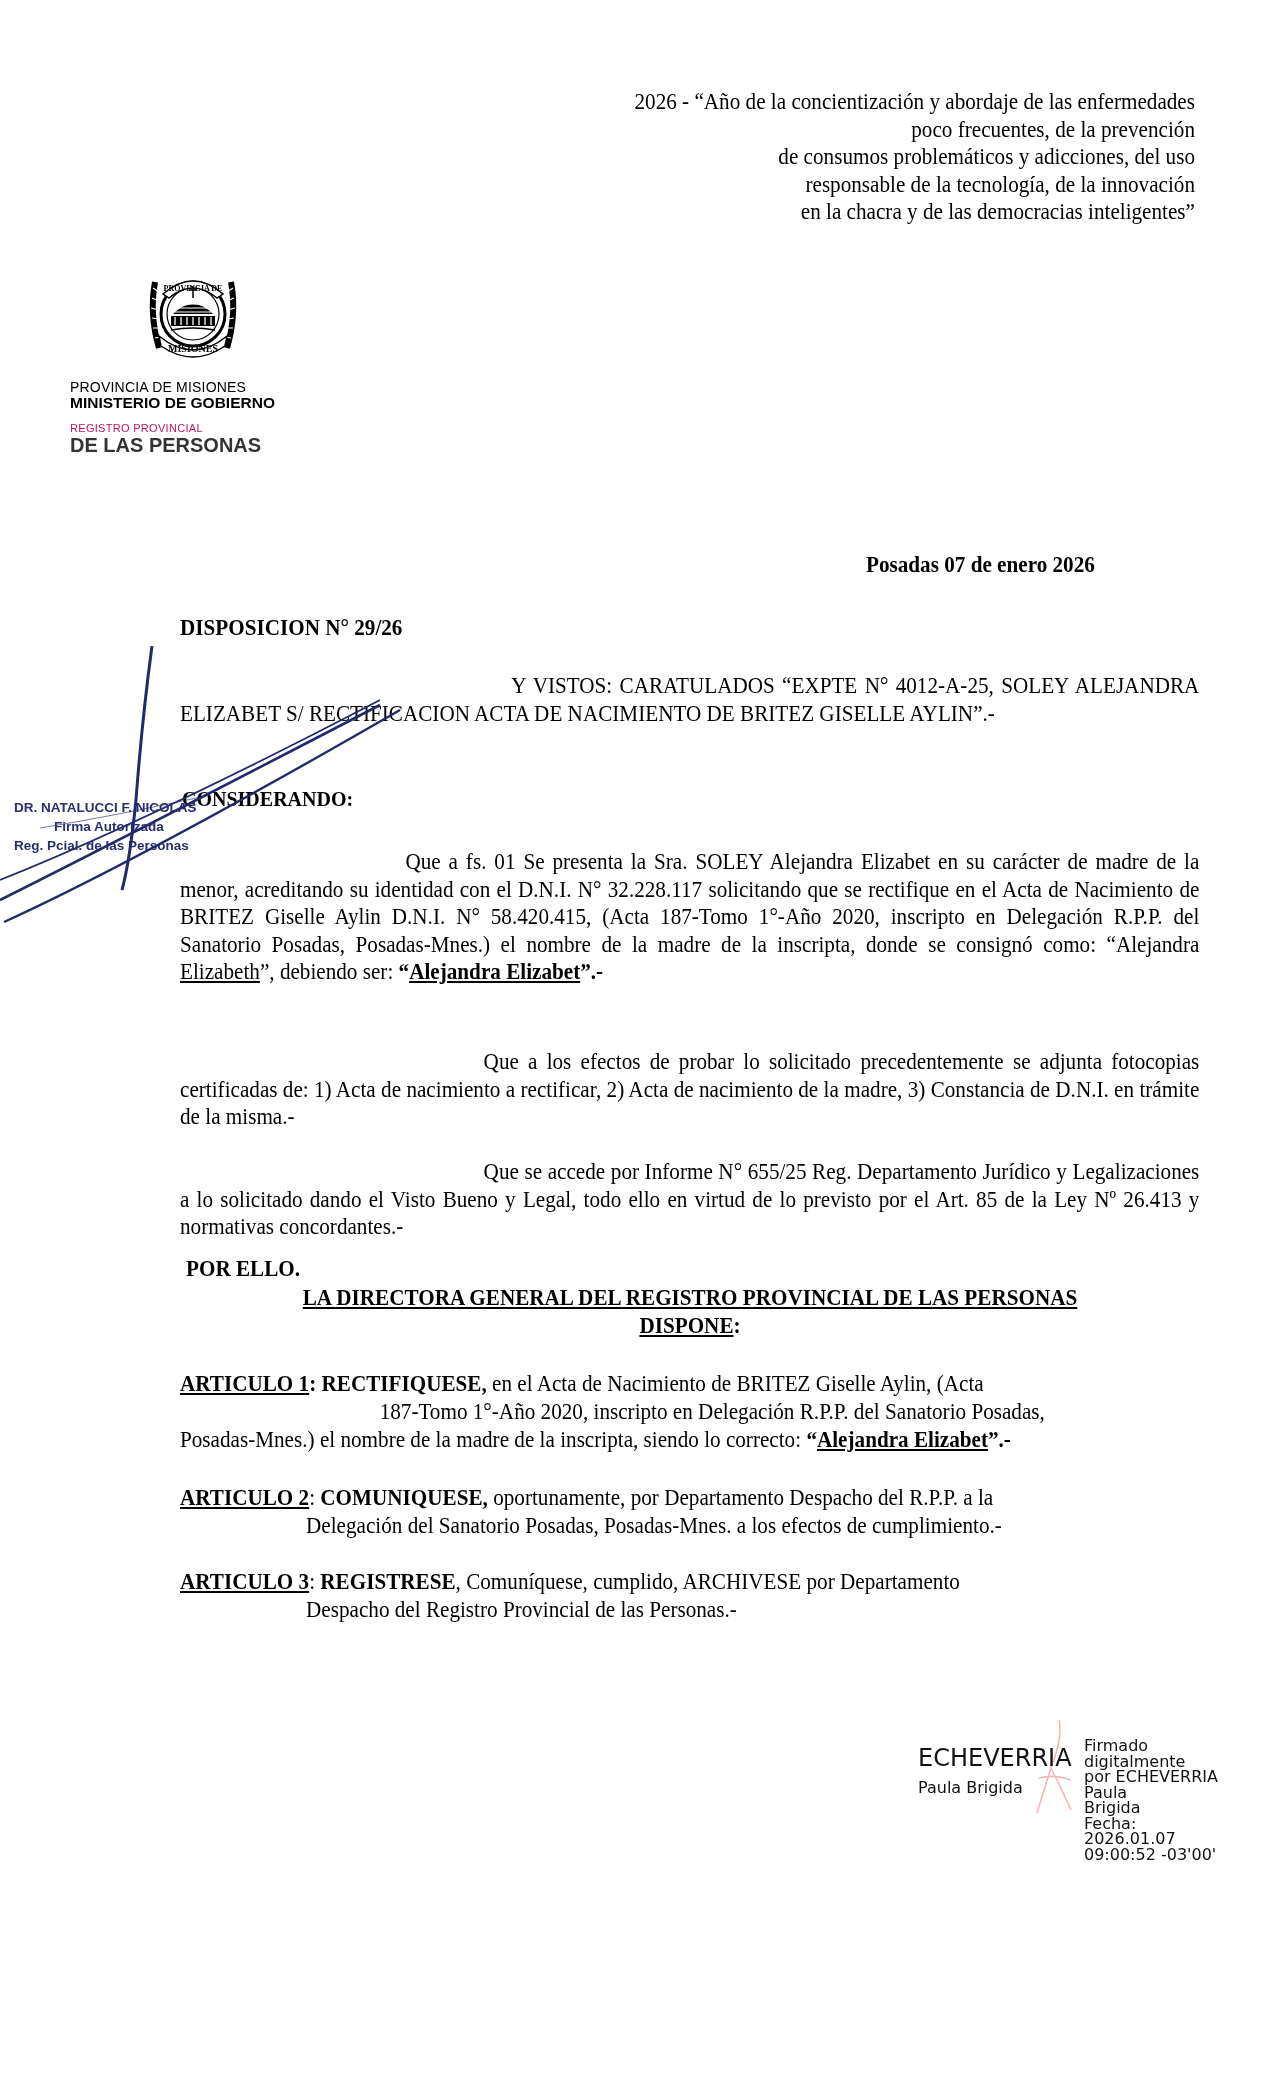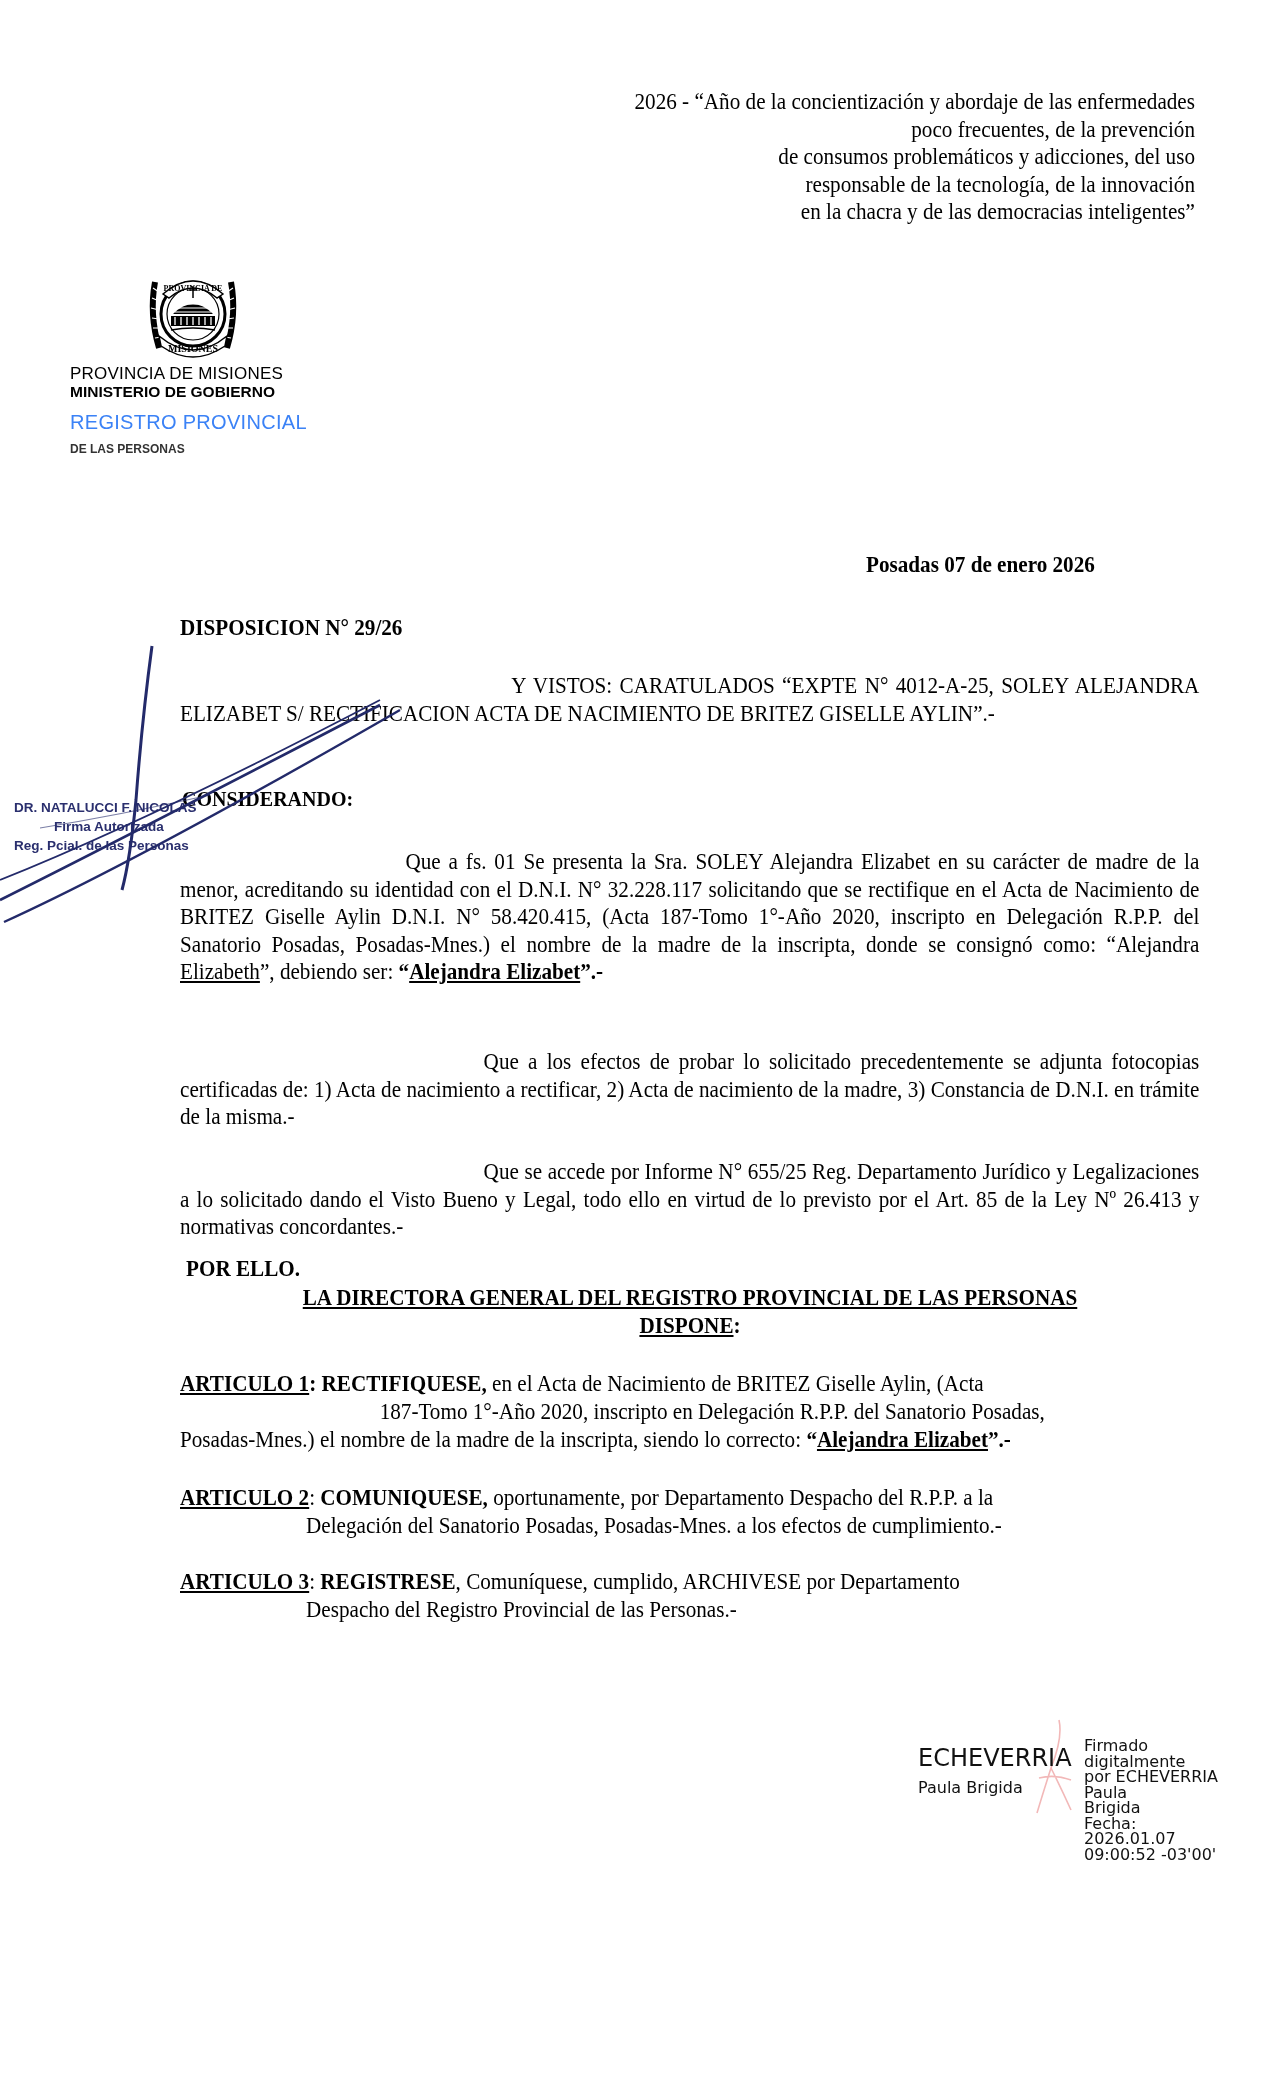--- a/index.html
+++ b/index.html
@@ -7,24 +7,24 @@
   .serif { font-family: "Liberation Serif", "DejaVu Serif", serif; }
   .sans { font-family: "Liberation Sans", "DejaVu Sans", sans-serif; }
 
   
   .motto { position:absolute; right:80px; top:88px; width:700px; text-align:right; font-size:23px; line-height:27.5px; transform:scaleX(0.92); transform-origin:right top; }
   .motto div { white-space:nowrap; }
 
   
   .logo { position:absolute; left:70px; top:268px; width:245px; text-align:left; }
   .seal { width:96px; height:92px; margin:0 auto; display:block; }
-  .logo .l1 { font-size:17px; margin-top:4px; letter-spacing:0.2px; }
+  .logo .l1 { font-size:14px; margin-top:19px; letter-spacing:0.2px; }
   .logo .l2 { font-size:15.5px; font-weight:bold; margin-top:-1px; }
-  .logo .l3 { font-size:20px; color:#3b82f6; margin-top:10px; letter-spacing:0.3px; }
-  .logo .l4 { font-size:12px; color:#333; font-weight:bold; margin-top:8px; }
+  .logo .l3 { font-size:11px; color:#be185d; margin-top:10px; letter-spacing:0.3px; }
+  .logo .l4 { font-size:20px; color:#333; font-weight:bold; margin-top:0; }
 
   .fecha { position:absolute; left:866px; top:552px; font-size:23px; font-weight:bold; transform:scaleX(0.92); transform-origin:left top; white-space:nowrap; }
   .dispo { position:absolute; left:180px; top:615px; font-size:23px; font-weight:bold; transform:scaleX(0.92); transform-origin:left top; white-space:nowrap; }
 
   .para { position:absolute; left:180px; width:1020px; font-size:23px; line-height:27.5px; text-align:justify; }
   .indent-big { text-indent:360px; }
   .indent-q { text-indent:245px; }
   .b { font-weight:bold; }
   .u { text-decoration:underline; }
   .bu { font-weight:bold; text-decoration:underline; }

